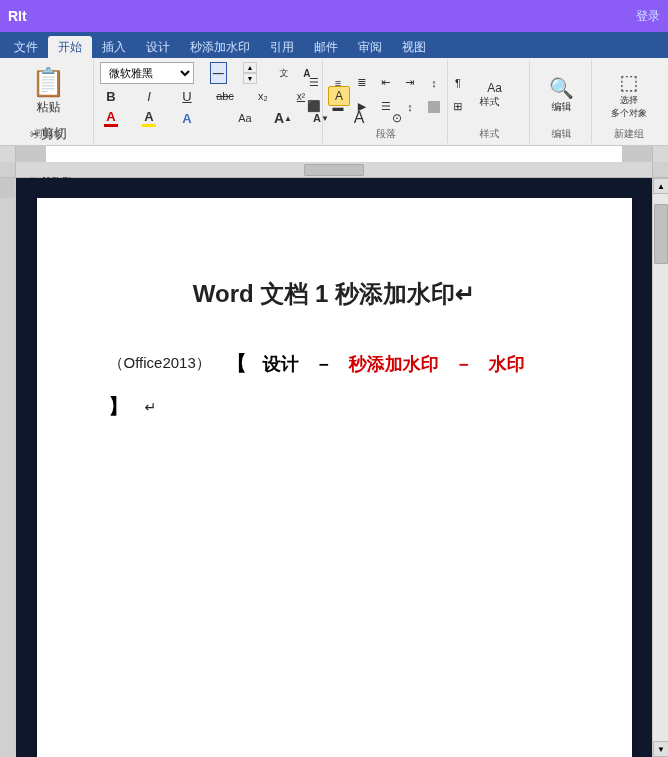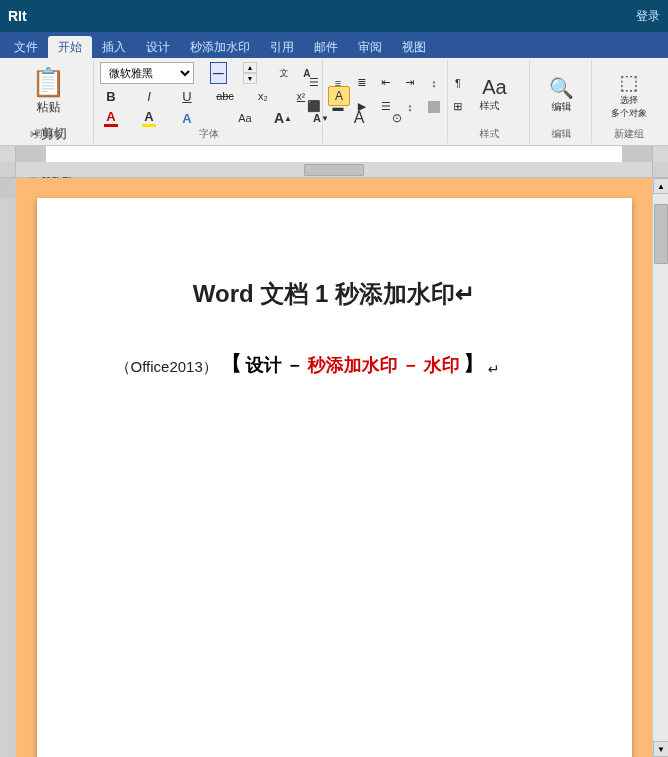--- a/index.html
+++ b/index.html
@@ -1,21 +1,21 @@
 <!DOCTYPE html>
 <html><head>
   <meta charset="utf-8">
   <style>
     * { margin: 0; padding: 0; box-sizing: border-box; }
     body { width: 668px; height: 757px; overflow: hidden; font-family: 'SimSun', 'Microsoft YaHei', sans-serif; background: #f0f0f0; }
 
     
     .title-bar {
       height: 32px;
-      background: #0c4a6e;
+      background: #8b5cf6;
       display: flex;
       align-items: center;
       justify-content: space-between;
       padding: 0 8px;
       color: white;
       font-size: 13px;
     }
     .title-bar-left { display: flex; align-items: center; gap: 8px; }
     .title-bar-logo { font-weight: bold; font-size: 14px; color: white; }
     .title-bar-login { font-size: 12px; color: #cce0ff; cursor: pointer; }
@@ -143,21 +143,21 @@
       width: 16px;
       background: #d0d0d0;
       border-right: 1px solid #ccc;
       flex-shrink: 0;
       position: relative;
     }
 
     
     .doc-area {
       flex: 1;
-      background: #fdba74;
+      background: #0f172a;
       overflow-y: auto;
       overflow-x: hidden;
       padding: 20px 38px;
       display: flex;
       flex-direction: column;
       align-items: center;
     }
 
     
     .page {
@@ -173,24 +173,23 @@
       font-size: 24px;
       font-weight: bold;
       color: #222;
       margin-bottom: 40px;
       text-align: center;
       font-family: 'Microsoft YaHei', sans-serif;
     }
 
     .content-line {
       display: flex;
-      align-items: flex-end;
-      gap: 4px;
+      align-items: center;
+      gap: 16px;
       flex-wrap: wrap;
-      margin-left: 7px;
     }
 
     .text-normal { color: #222; }
     .text-black-bold { color: #000; font-weight: bold; font-size: 18px; }
     .text-red { color: #d00000; font-weight: bold; font-size: 18px; }
     .text-bracket { color: #000; font-weight: bold; font-size: 20px; }
 
     
     .scrollbar-v {
       width: 16px;
@@ -409,21 +408,20 @@
             <span style="font-size:8px;vertical-align:super;">▼</span>
           </div>
         <div class="ribbon-btn-small" style="font-size:16px;">
             <span>A</span>
           </div>
         <div class="ribbon-btn-small" style="font-size:12px;">
             <span>⊙</span>
           </div>
       </div>
     </div>
-    <span class="ribbon-group-label">字体</span>
   </div>
 
   <div class="ribbon-group" style="min-width:120px;">
     <div class="ribbon-group-content" style="flex-direction:column;align-items:flex-start;padding-bottom:14px;">
       <div style="display:flex;gap:2px;align-items:center;">
         <div class="ribbon-btn-small">
             <span>☰</span>
           </div>
         <div class="ribbon-btn-small">
             <span>≡</span>
@@ -461,26 +459,27 @@
             <span>↕</span>
           </div>
         <div class="ribbon-btn-small">
             <span style="background:#aaa;width:12px;height:12px;display:inline-block;"></span>
           </div>
         <div class="ribbon-btn-small">
             <span>⊞</span>
           </div>
       </div>
     </div>
+    <span class="ribbon-group-label">段落</span>
   </div>
 
   <div class="ribbon-group" style="min-width:80px;">
     <div class="ribbon-group-content" style="padding-bottom:14px;">
       <div class="ribbon-btn">
-        <span style="font-size:20px;margin-left:10px;">Aа</span>
+        <span style="font-size:12px;margin-left:10px;">Aа</span>
         <span style="font-size:10px;">样式</span>
       </div>
     </div>
     <span class="ribbon-group-label">样式</span>
   </div>
 
   <div class="ribbon-group" style="min-width:60px;">
     <div class="ribbon-group-content" style="padding-bottom:14px;">
       <div class="ribbon-btn">
         <span style="font-size:20px;">🔍</span>

